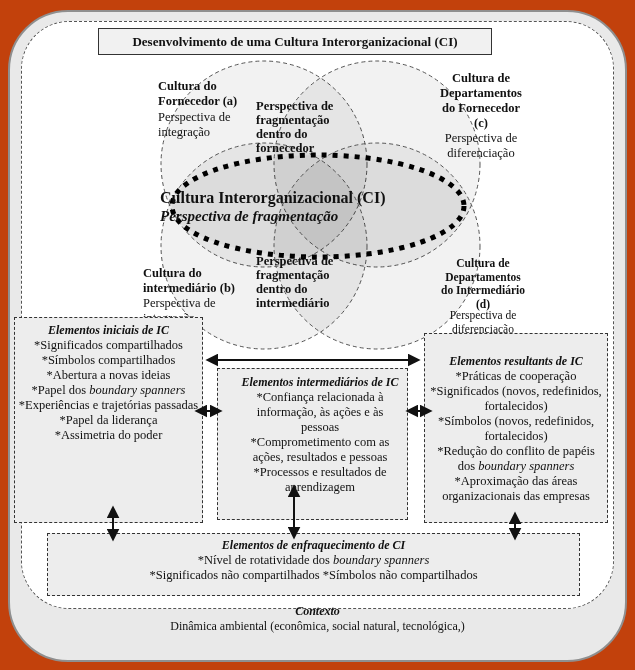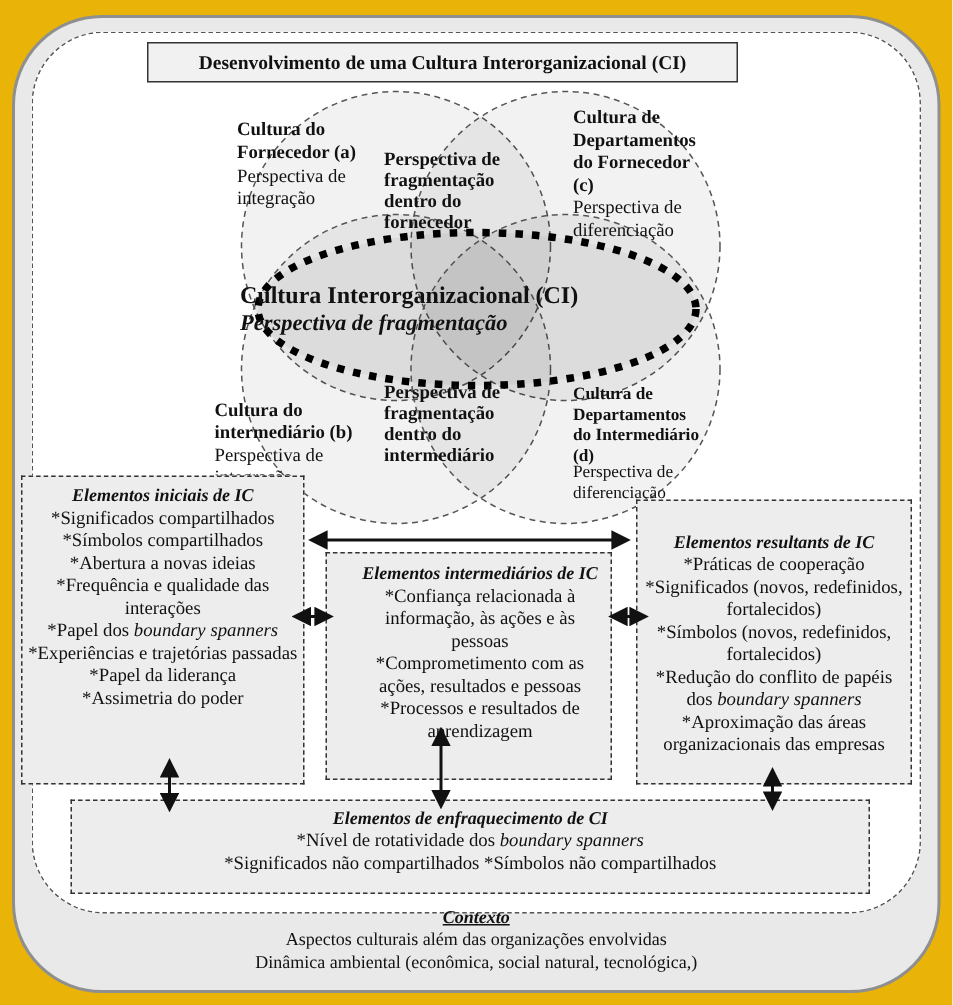--- a/index.html
+++ b/index.html
@@ -1,19 +1,19 @@
 <!DOCTYPE html>
 <html><head>
 <meta charset="utf-8">
 <style>
   html,body{margin:0;padding:0;background:#fff;}
   #stage{
     position:relative;width:635px;height:670px;overflow:hidden;
     font-family:"Liberation Serif","DejaVu Serif",serif;color:#111;
-    background:#eab308;
+    background:#c2410c;
   }
   .abs{position:absolute;}
   
   #outer-band{
     left:8px;top:10px;width:615px;height:648px;
     border:2px solid #8f8f8f;border-radius:60px;background:#e9e9e9;
   }
   #inner-area{
     left:21px;top:21px;width:591px;height:586px;
     border:1.5px dashed #555;border-radius:48px;background:#ffffff;
@@ -22,21 +22,21 @@
   #title-box{
     left:98px;top:28px;width:392px;height:25px;
     border:1.5px solid #333;background:#f1f1f1;
     display:flex;align-items:center;justify-content:center;
     font-weight:bold;font-size:13px;
   }
   
   .vlabel{white-space:pre-line;line-height:15px;font-size:12.5px;}
   .vlabel.bold{font-weight:bold;}
   .ctr{}
-  .lft{text-align:left;}
+  .lft{text-align:center;margin-left:40px;}
   #tl-name{left:158px;top:79px;width:150px;}
   #tl-persp{left:158px;top:110px;width:150px;}
   #tm-name{left:256px;top:99px;width:124px;line-height:14px;}
   #tr-name{left:382px;top:71px;width:118px;}
   #tr-persp{left:382px;top:131px;width:118px;}
   #ci-title{left:160px;top:189px;width:316px;font-size:16px;font-weight:bold;}
   #ci-sub{left:160px;top:208px;width:316px;font-size:15px;font-weight:bold;font-style:italic;}
   #bl-name{left:143px;top:266px;width:145px;}
   #bl-persp{left:143px;top:296px;width:145px;}
   #bm-name{left:256px;top:254px;width:124px;line-height:14px;}
@@ -48,21 +48,21 @@
     font-size:12.5px;line-height:15px;text-align:center;
     box-sizing:border-box;
   }
   .ebox .btitle{font-weight:bold;font-style:italic;font-size:12px;}
   #box-initial{left:14px;top:317px;width:189px;height:206px;padding:5px 3px 0 3px;}
   #box-intermediate{left:217px;top:368px;width:191px;height:152px;padding:6px 8px 0 23px;}
   #box-resulting{left:424px;top:333px;width:184px;height:190px;padding:20px 2px 0 2px;text-align:center;}
   #box-weakening{left:47px;top:533px;width:533px;height:63px;padding:4px 6px 0 6px;}
   
   #context{left:45px;top:604px;width:545px;text-align:center;font-size:12px;line-height:15px;}
-  #context .btitle{font-weight:bold;font-style:italic;text-decoration:underline;}
+  #context .btitle{font-weight:bold;font-style:italic;}
   svg{position:absolute;left:0;top:0;pointer-events:none;}
 </style>
 </head>
 <body>
 
 <div id="stage">
 
   <div class="abs" id="outer-band"></div>
   <div class="abs" id="inner-area"></div>
 
@@ -115,21 +115,20 @@
 do Intermediário
 (d)</div>
   <div class="abs vlabel lft" id="br-persp">Perspectiva de
 diferenciação</div>
 
   <div class="abs ebox" id="box-initial">
     <div class="btitle">Elementos iniciais de IC</div>
     <div>*Significados compartilhados</div>
     <div>*Símbolos compartilhados</div>
     <div>*Abertura a novas ideias</div>
-    <div>*Frequência e qualidade das interações</div>
     <div><span>*Papel dos </span><i>boundary spanners</i></div>
     <div>*Experiências e trajetórias passadas</div>
     <div>*Papel da liderança</div>
     <div>*Assimetria do poder</div>
   </div>
 
   <div class="abs ebox" id="box-intermediate">
     <div class="btitle">Elementos intermediários de IC</div>
     <div>*Confiança relacionada à informação, às ações e às pessoas</div>
     <div>*Comprometimento com as ações, resultados e pessoas</div>
@@ -146,21 +145,20 @@
   </div>
 
   <div class="abs ebox" id="box-weakening">
     <div class="btitle">Elementos de enfraquecimento de CI</div>
     <div><span>*Nível de rotatividade dos </span><i>boundary spanners</i></div>
     <div>*Significados não compartilhados *Símbolos não compartilhados</div>
   </div>
 
   <div class="abs" id="context">
     <div class="btitle">Contexto</div>
-    <div>Aspectos culturais além das organizações envolvidas</div>
     <div>Dinâmica ambiental (econômica, social natural, tecnológica,)</div>
   </div>
 
   <svg width="635" height="670" viewBox="0 0 635 670">
     <defs>
       <marker id="ah" viewBox="0 0 10 10" refX="8" refY="5" markerWidth="6.5" markerHeight="6.5" orient="auto-start-reverse">
         <path d="M0,0 L10,5 L0,10 z" fill="#111"></path>
       </marker>
     </defs>
     <g stroke="#111" stroke-width="2" marker-start="url(#ah)" marker-end="url(#ah)">

